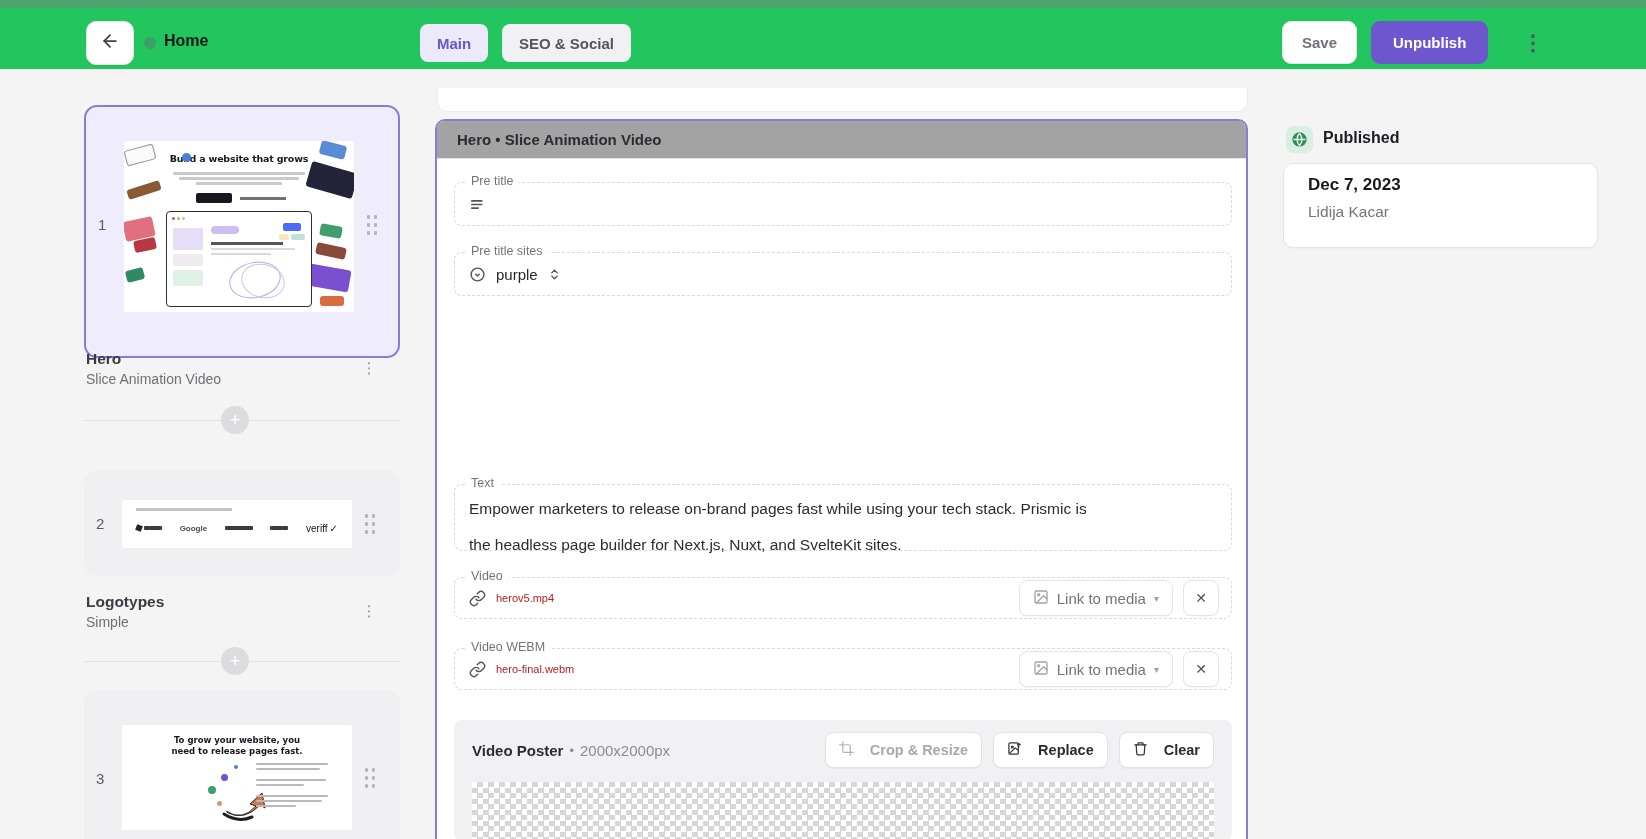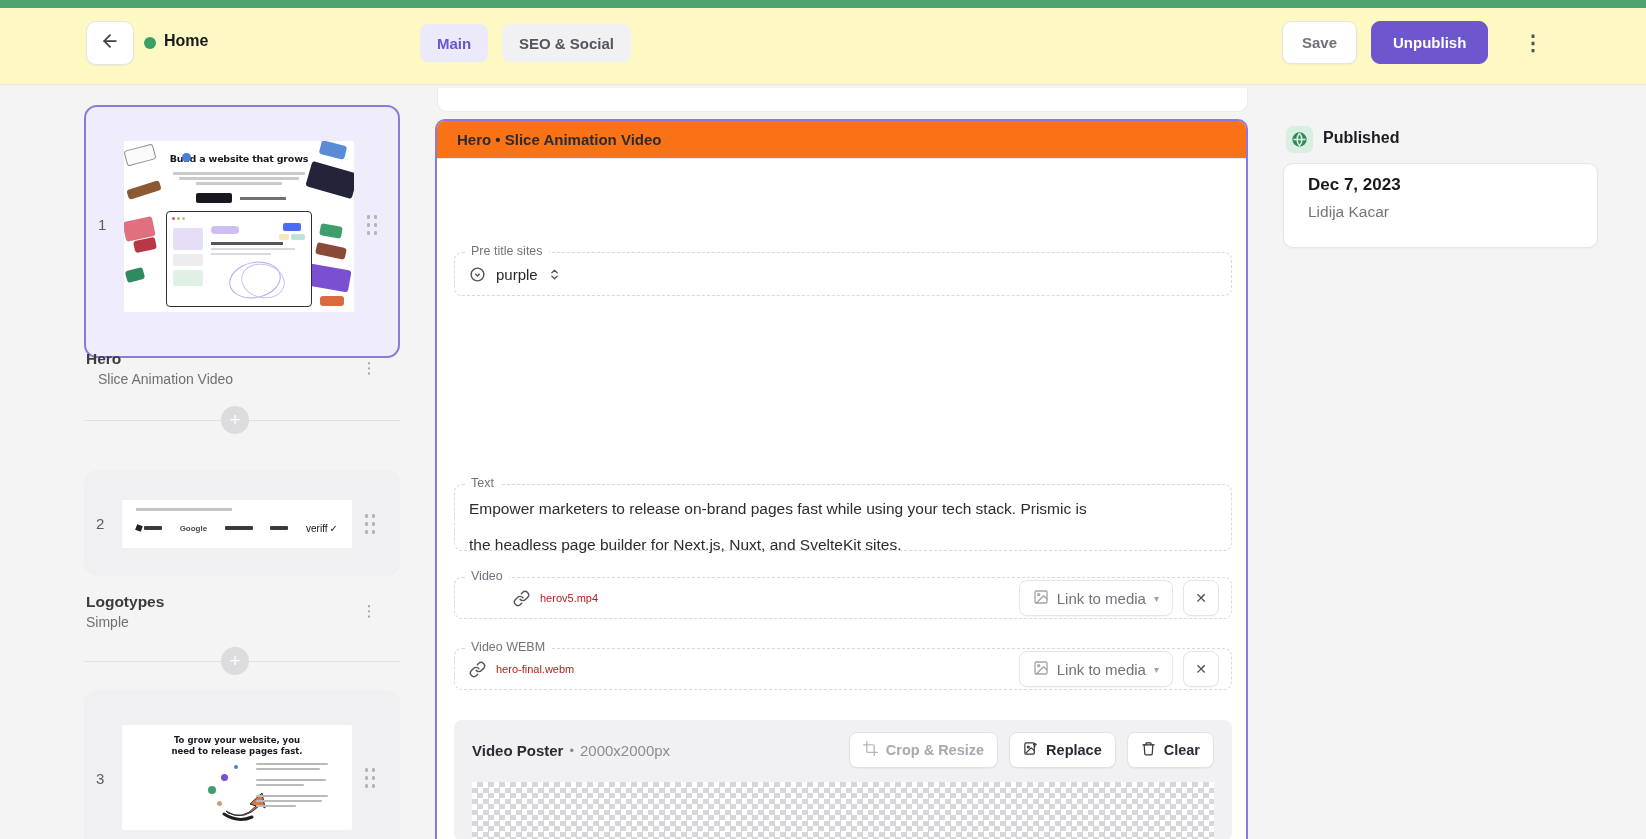--- a/index.html
+++ b/index.html
@@ -3,21 +3,21 @@
 <meta charset="utf-8">
 <style>
   * { margin:0; padding:0; box-sizing:border-box; }
   html,body { width:1646px; height:839px; overflow:hidden; }
   body { font-family:"Liberation Sans", sans-serif; background:#f4f4f5; color:#1f1f26; }
   #stage { position:relative; width:1646px; height:839px; background:#f4f4f5; overflow:hidden; }
   .abs { position:absolute; }
 
   
   .green-strip { left:0; top:0; width:1646px; height:8px; background:#4ea36f; }
-  .topbar { left:0; top:8px; width:1646px; height:77px; background:#fef9c3; border-bottom:1px solid #e6e6e9; }
+  .topbar { left:0; top:8px; width:1646px; height:62px; background:#22c55e; border-bottom:1px solid #e6e6e9; }
   .back-btn { left:86px; top:13px; width:48px; height:44px; background:#fff; border:1px solid #e4e4e7; border-radius:10px;
     display:flex; align-items:center; justify-content:center; box-shadow:0 1px 2px rgba(0,0,0,.05); cursor:pointer; }
   .back-btn svg { width:20px; height:20px; }
   .status-dot { left:144px; top:29px; width:12px; height:12px; border-radius:50%; background:#3aa065; }
   .page-title { left:164px; top:24px; font-size:16px; font-weight:700; color:#18181d; }
   .tab { top:16px; height:38px; display:inline-flex; align-items:center; padding:0 17px; border-radius:8px; font-size:15px; font-weight:600; cursor:pointer; }
   .tab-main { left:420px; background:#ece9fb; color:#6459c9; }
   .tab-seo { left:502px; background:#f1f0f3; color:#55555c; }
   .btn { display:inline-flex; align-items:center; justify-content:center; border-radius:9px; font-size:15px; font-weight:600; cursor:pointer; }
   .save-btn { left:1282px; top:13px; height:43px; padding:0 19px; background:#fff; border:1px solid #e4e4e7; color:#70707a; box-shadow:0 1px 2px rgba(0,0,0,.05); }
@@ -88,30 +88,30 @@
   .slice-label-name { left:86px; font-size:15.5px; font-weight:600; color:#3b3b41; }
   .slice-label-variant { left:86px; font-size:14px; color:#6f6f77; }
   .kebab-sm { width:24px; height:24px; display:flex; align-items:center; justify-content:center; font-size:15px; color:#8f8f96; cursor:pointer; }
   .plus-divider { left:84px; width:316px; border-top:1px solid #e2e2e6; }
   .plus-btn { width:28px; height:28px; border-radius:50%; background:#dcdcdf; color:#fff; font-size:19px; font-weight:400;
     display:flex; align-items:center; justify-content:center; cursor:pointer; }
 
   
   .partial-card { left:437px; top:88px; width:811px; height:24px; background:#fff; border:1px solid #ececef; border-top:none; border-radius:0 0 10px 10px; }
   .panel { left:435px; top:119px; width:813px; height:720px; background:#fff; border:2px solid #8c7ad9; border-bottom:none; border-radius:10px 10px 0 0; overflow:hidden; }
-  .panel-header { left:0; top:0; width:100%; height:38px; background:#f97316; border-bottom:1px solid #e8e8ea; display:flex; align-items:center; padding-left:20px;
+  .panel-header { left:0; top:0; width:100%; height:38px; background:#a3a3a3; border-bottom:1px solid #e8e8ea; display:flex; align-items:center; padding-left:20px;
     font-size:15px; font-weight:600; color:#2b2b33; }
   .fieldset { position:absolute; left:17px; width:778px; border:1px dashed #d8d8dd; border-radius:8px; background:#fff; }
   .legend { position:absolute; top:-9px; left:10px; background:#fff; padding:0 6px; font-size:12.5px; color:#73737b; }
   .f-pretitle { top:61px; height:44px; }
   .f-precolor { top:131px; height:44px; }
   .f-title { top:199px; height:66px; }
   .f-maxwidth { top:295px; height:42px; }
   .f-text { top:363px; height:67px; }
-  .f-video { top:456px; height:42px;padding-left:44px; }
+  .f-video { top:456px; height:42px; }
   .f-webm { top:527px; height:42px; }
   .field-row { width:100%; height:100%; display:flex; align-items:center; gap:10px; padding:0 12px 0 14px; }
   .field-icon svg { width:17px; height:17px; display:block; }
   .color-value { font-size:15px; color:#27272a; }
   .select-chevrons svg { width:13px; height:13px; display:block; }
   .big-title { font-family:"DejaVu Sans", sans-serif; font-size:33px; font-weight:800; letter-spacing:-0.8px; color:#20202a; padding-left:2px; }
   .num-icon { width:20px; height:15px; border:1.3px solid #9a9aa2; border-radius:3px; display:flex; align-items:center; justify-content:center;
     font-size:6.5px; color:#73737b; letter-spacing:0; }
   .text-value { font-size:15.5px; line-height:36px; color:#2b2b33; white-space:pre-line; padding:6px 14px; }
   .file-link { font-size:11px; color:#b91c1c; cursor:pointer; }
@@ -120,21 +120,21 @@
   .link-media-btn svg { width:16px; height:16px; }
   .caret { font-size:10px; color:#a1a1aa; }
   .x-btn { width:36px; height:36px; background:#fff; border:1px solid #e4e4e6; border-radius:8px; display:flex; align-items:center; justify-content:center;
     font-size:14px; color:#52525b; cursor:pointer; box-shadow:0 1px 1px rgba(0,0,0,.03); }
 
   .poster { position:absolute; left:17px; top:599px; width:778px; height:121px; background:#f1f1f3; border-radius:8px; }
   .poster-head { position:absolute; left:18px; right:18px; top:12px; height:36px; display:flex; align-items:center; }
   .poster-title { font-size:15px; font-weight:600; color:#2b2b33; }
   .poster-dims { font-size:15px; color:#8b8b93; margin-left:6px; }
   .poster-sep { color:#8b8b93; margin-left:6px; font-size:13px; }
-  .poster-btn { height:36px; display:inline-flex; align-items:center; gap:8px; padding:8px 13px; background:#fff; border:1px solid #e2e2e6; border-radius:8px;
+  .poster-btn { height:36px; display:inline-flex; align-items:center; gap:16px; padding:8px 13px; background:#fff; border:1px solid #e2e2e6; border-radius:8px;
     font-size:14.5px; font-weight:600; color:#2b2b33; cursor:pointer; box-shadow:0 1px 1px rgba(0,0,0,.04); }
   .poster-btn svg { width:15px; height:15px; }
   .poster-btn.disabled { color:#a8a8b0; font-weight:600; }
   .poster-actions { margin-left:auto; display:flex; gap:11px; }
   .checkerboard { position:absolute; left:18px; right:18px; top:62px; bottom:0;
     background-image:conic-gradient(#d7d7db 0 25%, #ffffff 0 50%, #d7d7db 0 75%, #ffffff 0); background-size:11px 11px; }
 
   
   .pub-icon { left:1286px; top:126px; width:27px; height:27px; background:#d9efe2; border-radius:7px; display:flex; align-items:center; justify-content:center; }
   .pub-icon svg { width:17px; height:17px; }
@@ -202,21 +202,21 @@
           <div class="abs t1b-yellow"></div>
         <div class="abs t1b-line1"></div>
           <div class="abs t1b-line2"></div>
           <div class="abs t1b-line3"></div>
         <div class="abs t1b-ellipse"></div>
           <div class="abs t1b-ellipse2"></div>
       </div>
     </div>
   </div>
   <div class="abs slice-label-name" style="top:350px;">Hero</div>
-  <div class="abs slice-label-variant" style="top:371px;margin-left:12px;">Slice Animation Video</div>
+  <div class="abs slice-label-variant" style="top:371px;">Slice Animation Video</div>
   <div class="abs kebab-sm" style="left:357px; top:356px;">⋮</div>
 
   <div class="abs plus-divider" style="top:420px;"></div>
   <div class="abs plus-btn" style="left:221px; top:406px;">+</div>
 
   <div class="abs slice-card card2">
     <div class="abs slice-num" style="left:12px; top:45px;">2</div>
     <div class="abs drag-handle" style="left:279px; top:42px;"></div>
     <div class="abs thumb thumb2">
       <div class="abs t2-cap"></div>
@@ -267,20 +267,30 @@
         <div class="abs bar3" style="left:134px; top:75px; width:66px;"></div>
         <div class="abs bar3" style="left:134px; top:80px; width:40px;"></div>
       </div>
     </div>
   </div>
 
   <div class="abs partial-card"></div>
   <div class="abs panel">
     <div class="abs panel-header">Hero • Slice Animation Video</div>
 
+    <div class="fieldset f-pretitle">
+      <span class="legend">Pre title</span>
+      <div class="field-row">
+        <span class="field-icon">
+          <svg viewBox="0 0 24 24" fill="none" stroke="#52525b" stroke-width="2.4" stroke-linecap="round">
+              <path d="M4 7h14M4 12h14M4 17h9"></path>
+            </svg>
+        </span>
+      </div>
+    </div>
 
     <div class="fieldset f-precolor">
       <span class="legend">Pre title sites</span>
       <div class="field-row">
         <span class="field-icon">
           <svg viewBox="0 0 24 24" fill="none" stroke="#52525b" stroke-width="2">
               <circle cx="12" cy="12" r="9"></circle>
               <path d="M9 11l3 3 3-3"></path>
             </svg>
         </span>

